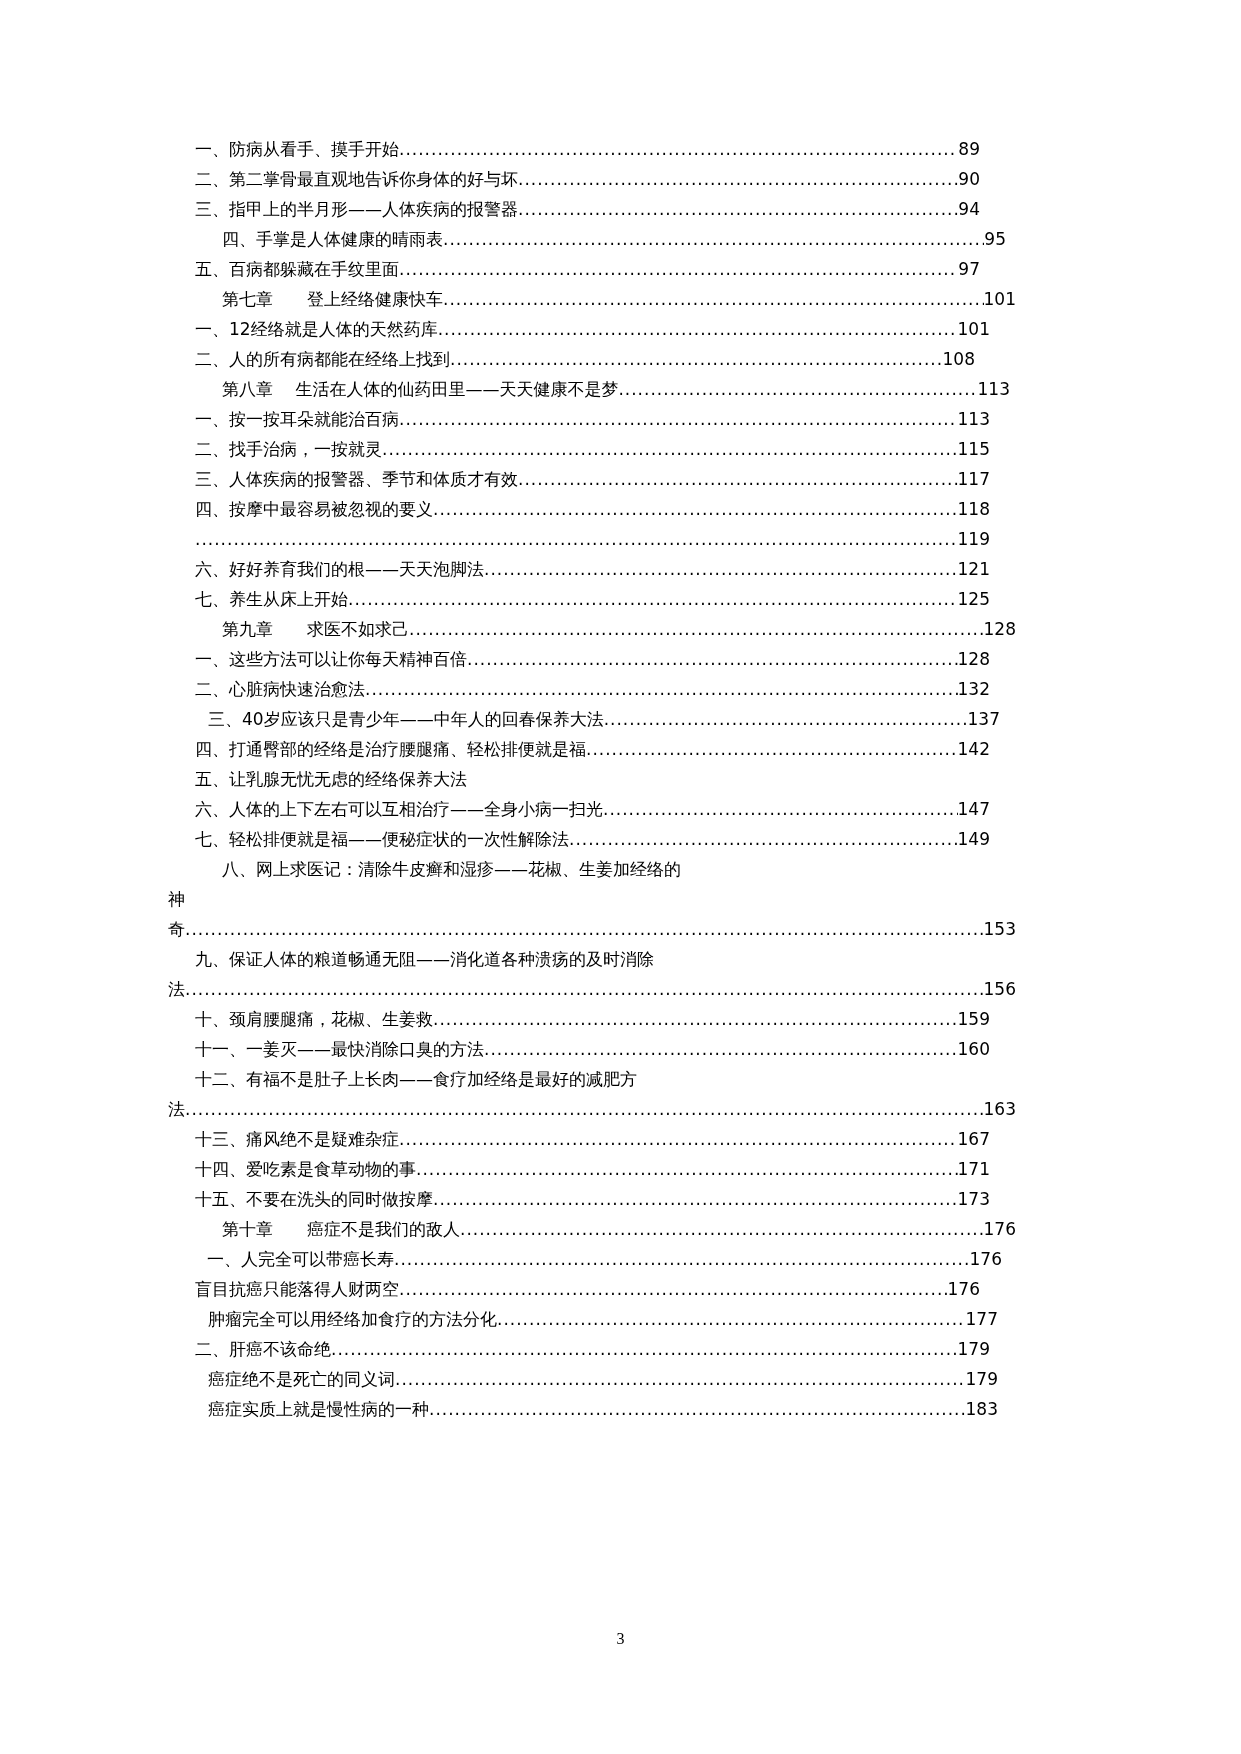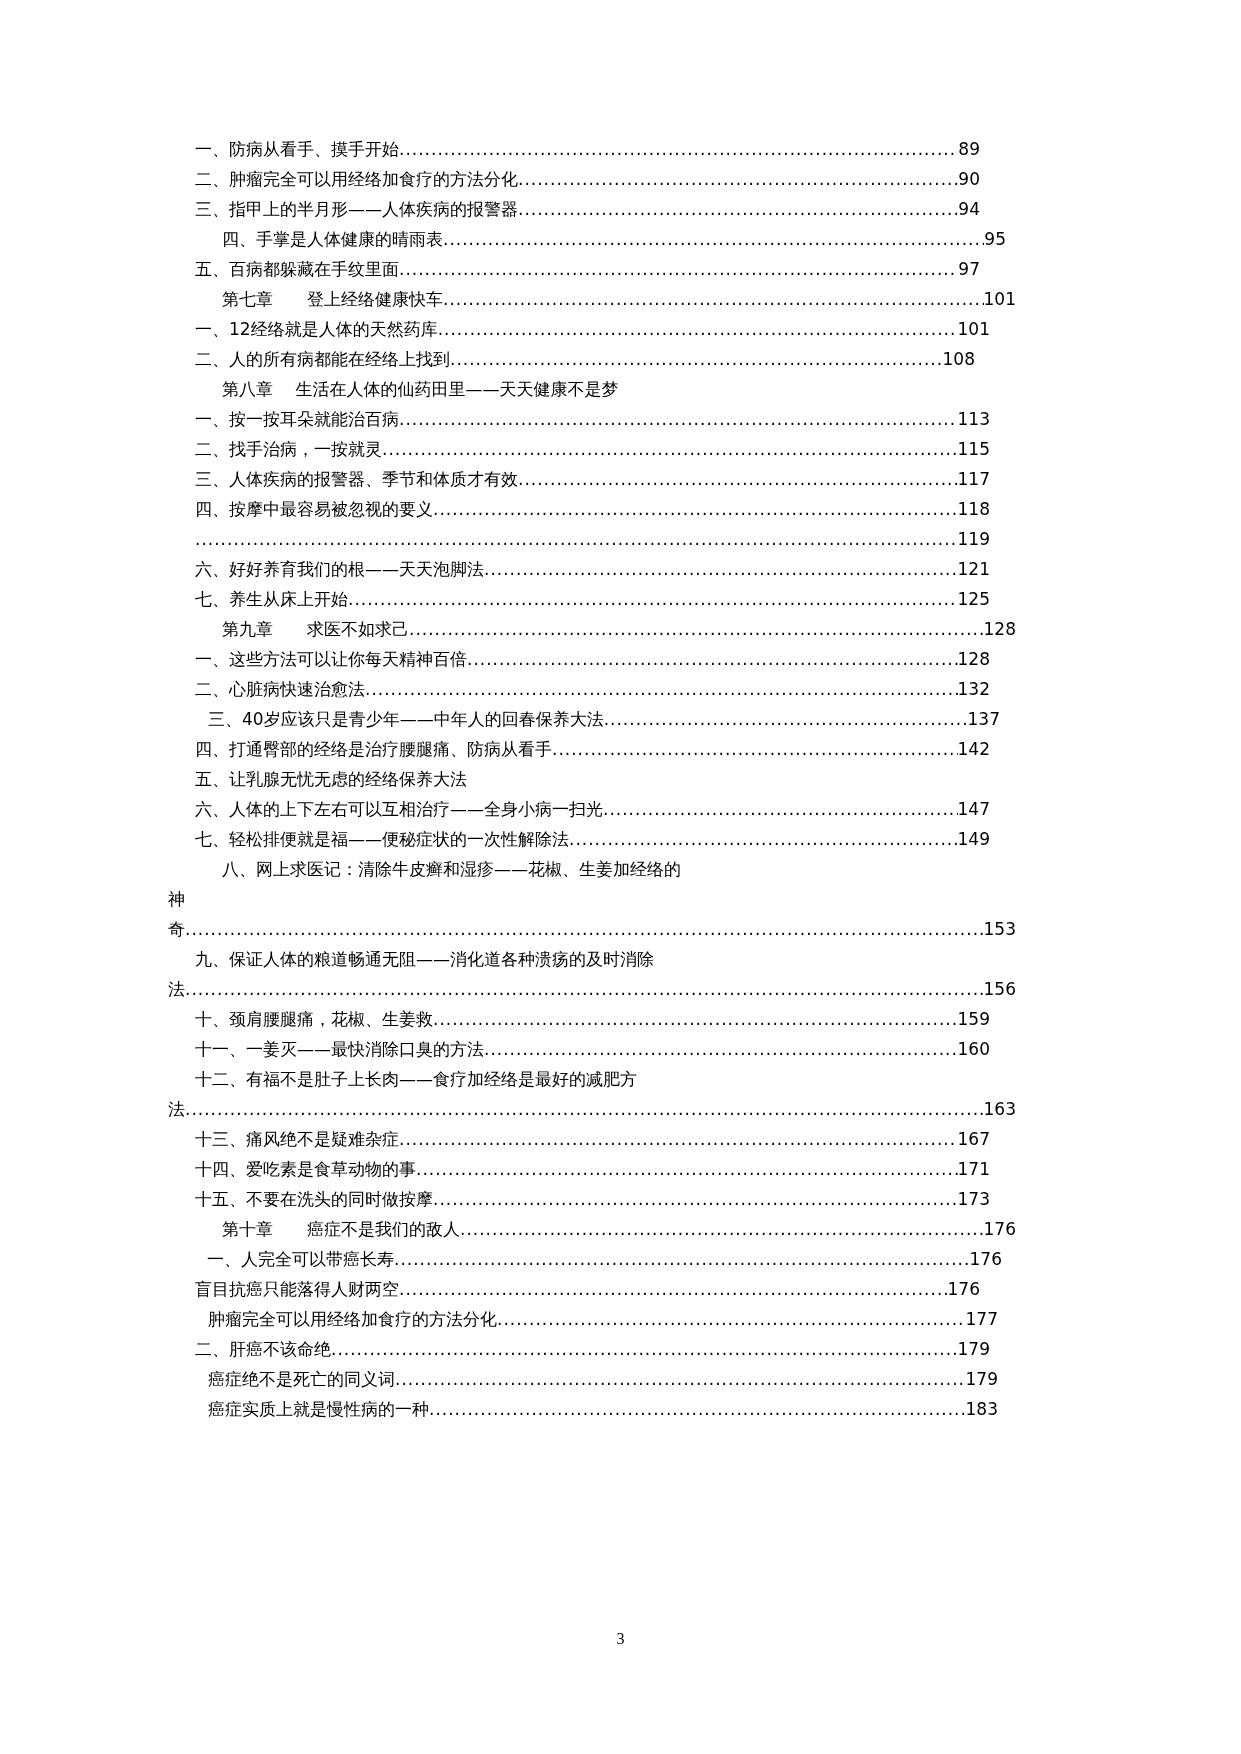--- a/index.html
+++ b/index.html
@@ -18,21 +18,21 @@
 </head>
 <body>
 
 <div class="toc" id="toc">
     <div class="line" style="top: 134px; left: 195px; width: 785px;">
       <span class="t">一、防病从看手、摸手开始</span>
       <span class="dots"></span>
       <span class="p">89</span>
     </div>
     <div class="line" style="top: 164px; left: 195px; width: 785px;">
-      <span class="t">二、肿瘤完全可以用经络加食疗的方法分化</span>
+      <span class="t">二、第二掌骨最直观地告诉你身体的好与坏</span>
       <span class="dots"></span>
       <span class="p">90</span>
     </div>
     <div class="line" style="top: 194px; left: 195px; width: 785px; text-align: center;">
       <span class="t">三、指甲上的半月形——人体疾病的报警器</span>
       <span class="dots"></span>
       <span class="p">94</span>
     </div>
     <div class="line" style="top: 224px; left: 222px; width: 784px;">
       <span class="t">四、手掌是人体健康的晴雨表</span>
@@ -52,21 +52,21 @@
     <div class="line" style="top: 314px; left: 195px; width: 795px;">
       <span class="t">一、12经络就是人体的天然药库 </span>
       <span class="dots"></span>
       <span class="p">101</span>
     </div>
     <div class="line" style="top: 344px; left: 195px; width: 780px;">
       <span class="t">二、人的所有病都能在经络上找到</span>
       <span class="dots"></span>
       <span class="p">108</span>
     </div>
-    <div class="line" style="top: 374px; left: 222px; width: 788px; flex-direction: column;">
+    <div class="line" style="top: 374px; left: 222px; width: 788px;">
       <span class="t">第八章　 生活在人体的仙药田里——天天健康不是梦</span>
       <span class="dots"></span>
       <span class="p">113</span>
     </div>
     <div class="line" style="top: 404px; left: 195px; width: 795px;">
       <span class="t">一、按一按耳朵就能治百病</span>
       <span class="dots"></span>
       <span class="p">113</span>
     </div>
     <div class="line" style="top: 434px; left: 195px; width: 795px;">
@@ -112,21 +112,21 @@
       <span class="t">二、心脏病快速治愈法</span>
       <span class="dots"></span>
       <span class="p">132</span>
     </div>
     <div class="line" style="top: 704px; left: 208px; width: 792px;">
       <span class="t">三、40岁应该只是青少年——中年人的回春保养大法 </span>
       <span class="dots"></span>
       <span class="p">137</span>
     </div>
     <div class="line" style="top: 734px; left: 195px; width: 795px;">
-      <span class="t">四、打通臀部的经络是治疗腰腿痛、防病从看手</span>
+      <span class="t">四、打通臀部的经络是治疗腰腿痛、轻松排便就是福</span>
       <span class="dots"></span>
       <span class="p">142</span>
     </div>
     <div class="line" style="top: 764px; left: 195px; width: 795px; flex-direction: column;">
       <span class="t">五、让乳腺无忧无虑的经络保养大法</span>
       <span class="dots"></span>
       <span class="p">146</span>
     </div>
     <div class="line" style="top: 794px; left: 195px; width: 795px;">
       <span class="t">六、人体的上下左右可以互相治疗——全身小病一扫光</span>

